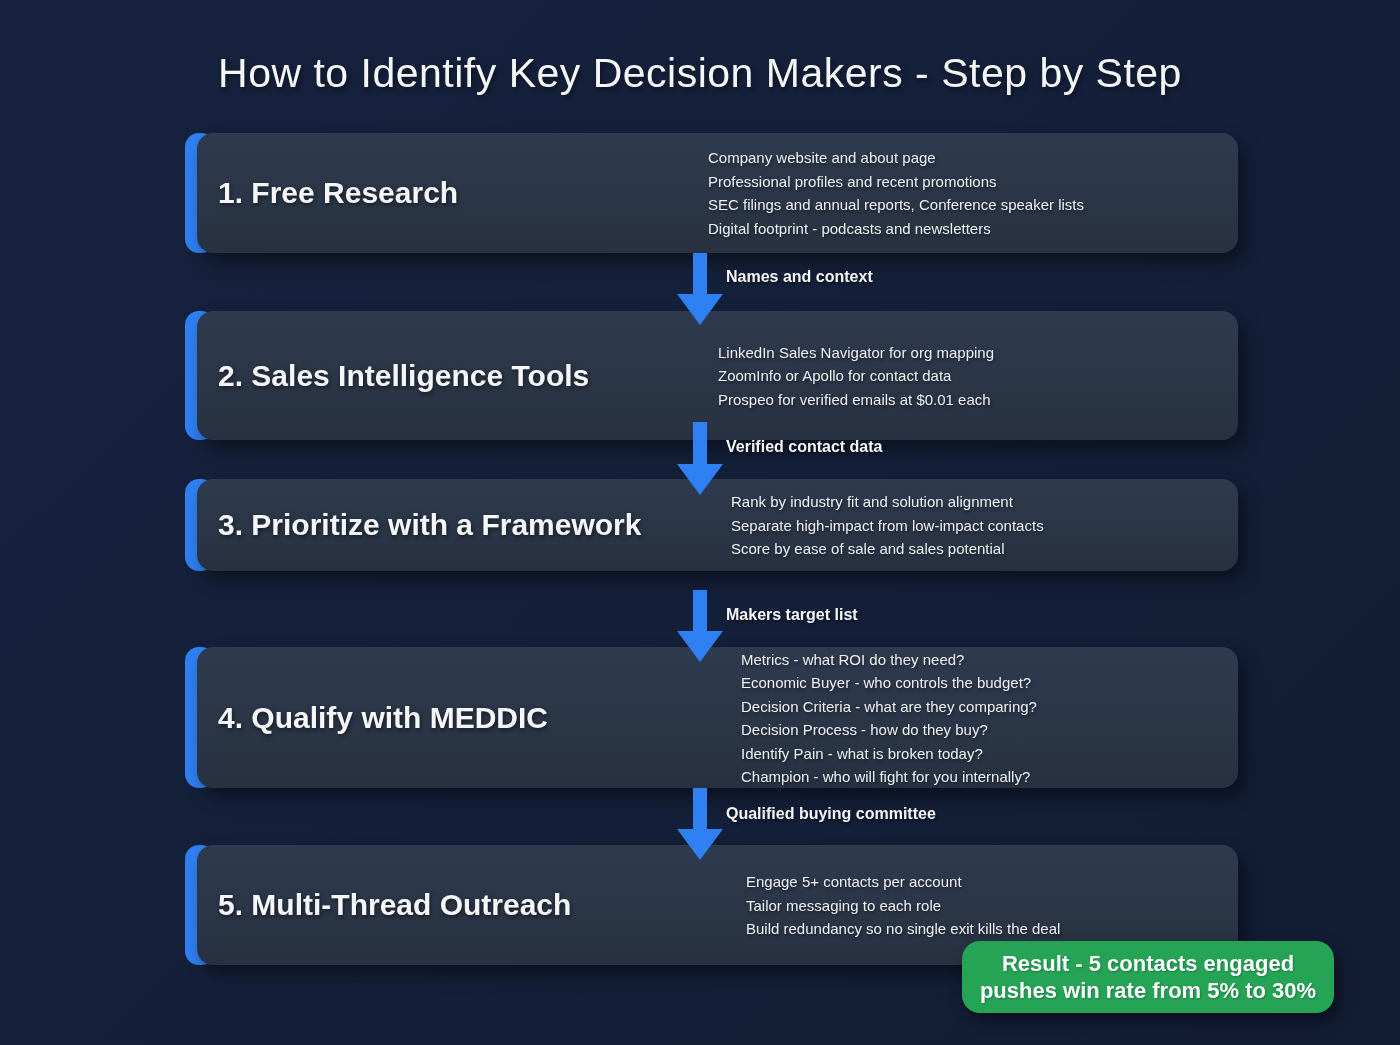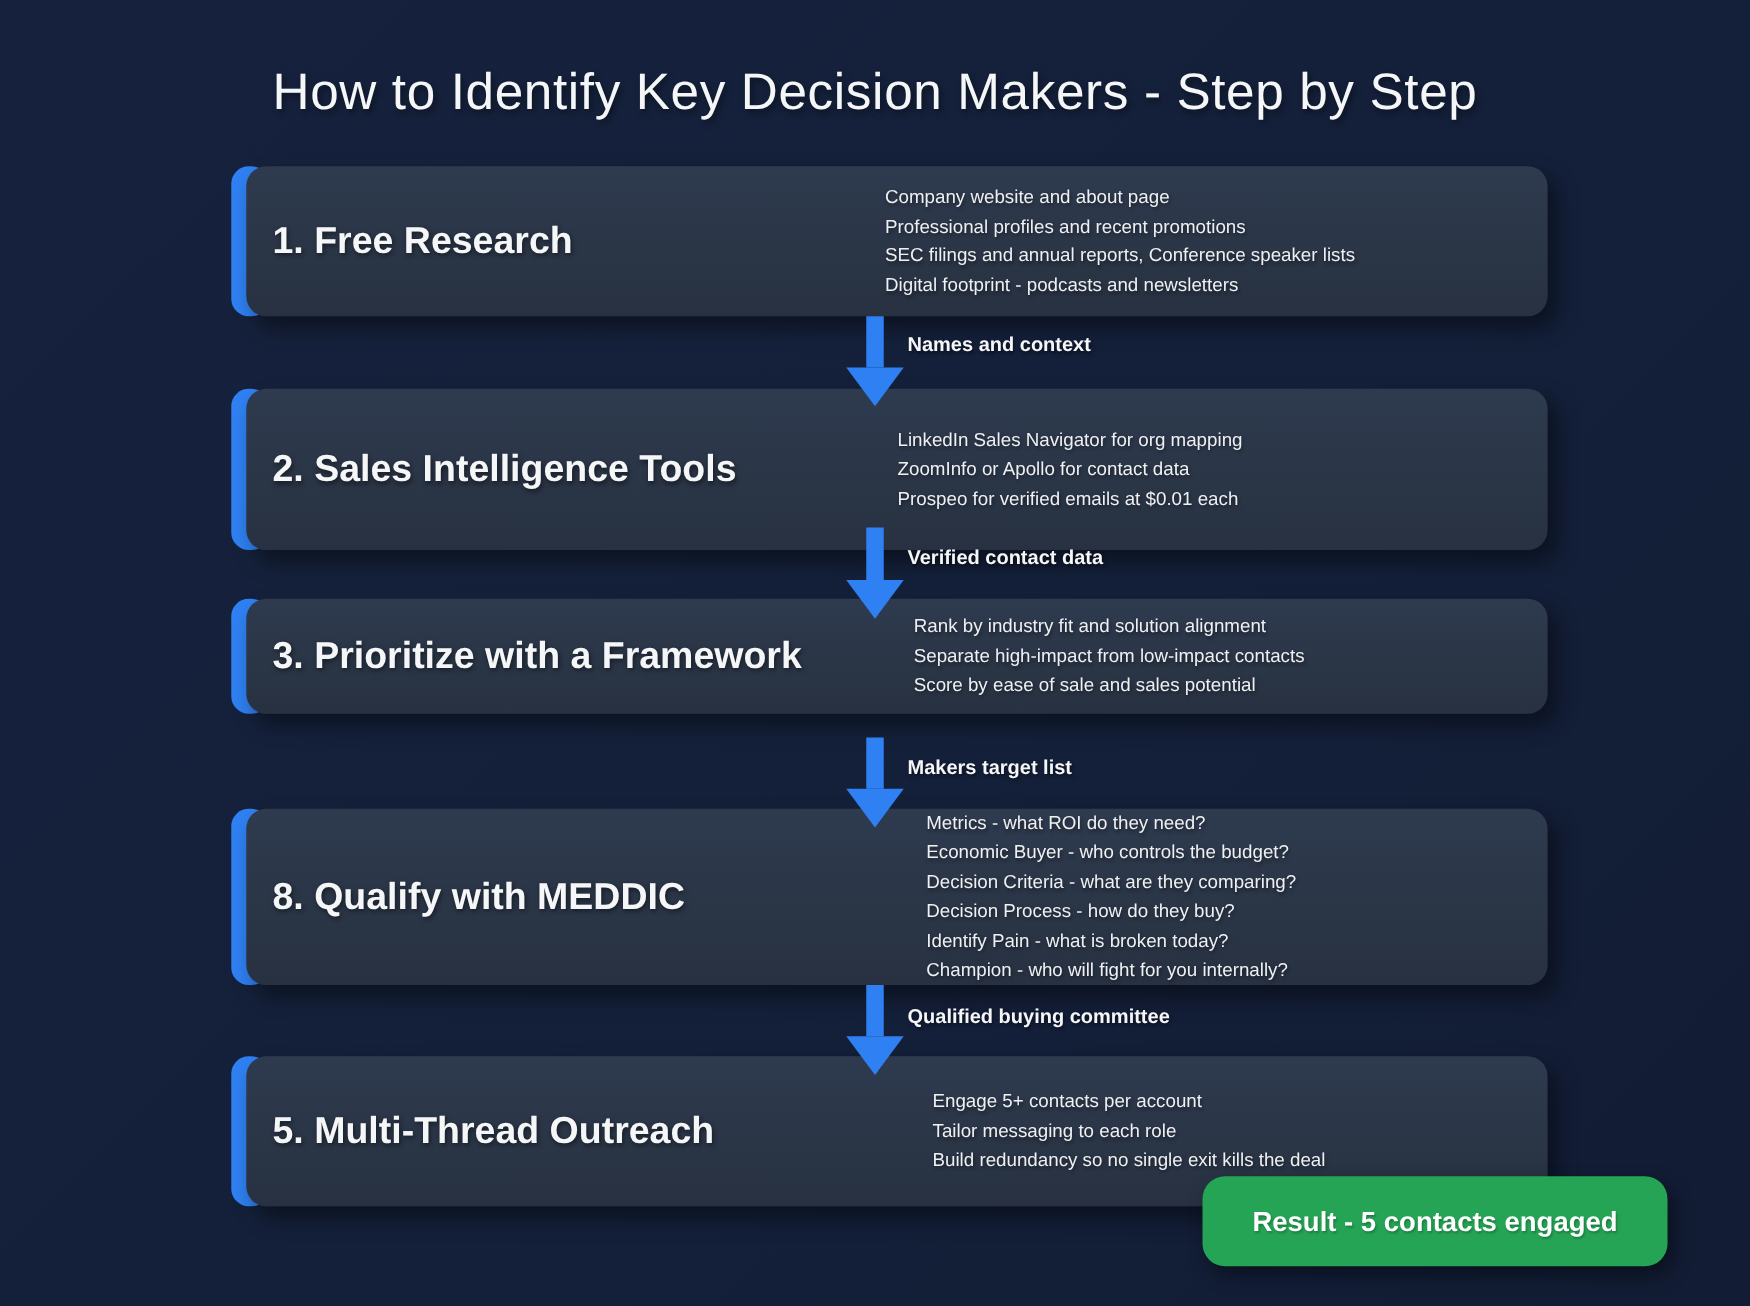--- a/index.html
+++ b/index.html
@@ -200,21 +200,21 @@
 
   <div class="arrow a3">
     <div class="arrow-stem"></div>
     <div class="arrow-head"></div>
   </div>
   <div class="arrow-label l3">Makers target list</div>
 
   <div class="step s4">
     <div class="accent-bar"></div>
     <div class="card">
-      <h2 class="card-title">8. Qualify with MEDDIC</h2>
+      <h2 class="card-title">4. Qualify with MEDDIC</h2>
       <div class="details">
           <div class="detail-line">Metrics - what ROI do they need?</div>
           <div class="detail-line">Economic Buyer - who controls the budget?</div>
           <div class="detail-line">Decision Criteria - what are they comparing?</div>
           <div class="detail-line">Decision Process - how do they buy?</div>
           <div class="detail-line">Identify Pain - what is broken today?</div>
           <div class="detail-line">Champion - who will fight for you internally?</div>
         </div>
     </div>
   </div>
@@ -232,15 +232,16 @@
       <div class="details">
           <div class="detail-line">Engage 5+ contacts per account</div>
           <div class="detail-line">Tailor messaging to each role</div>
           <div class="detail-line">Build redundancy so no single exit kills the deal</div>
         </div>
     </div>
   </div>
 
   <div class="result-box">
       <div class="result-line">Result - 5 contacts engaged</div>
+      <div class="result-line">pushes win rate from 5% to 30%</div>
     </div>
 
 </div>
 
 </body></html>

